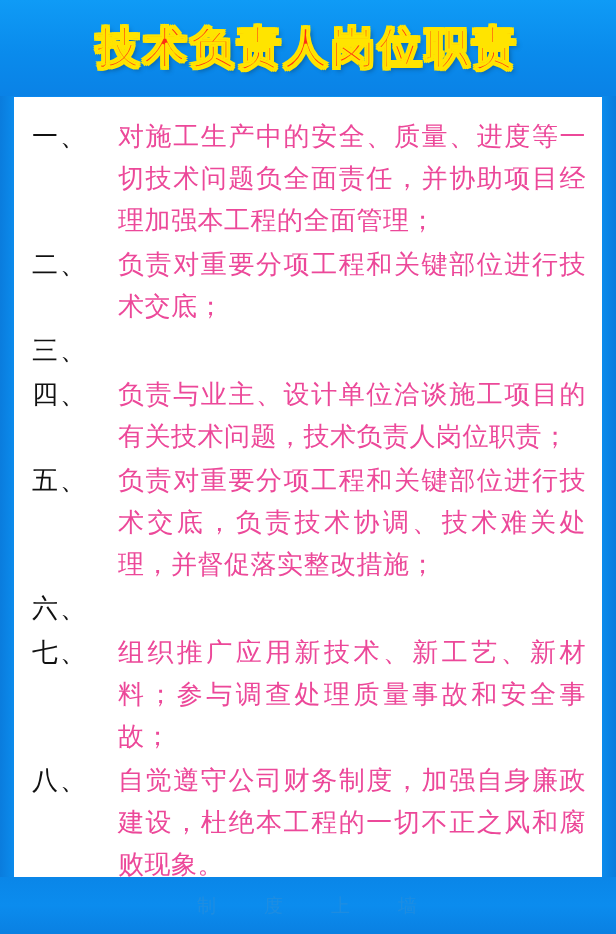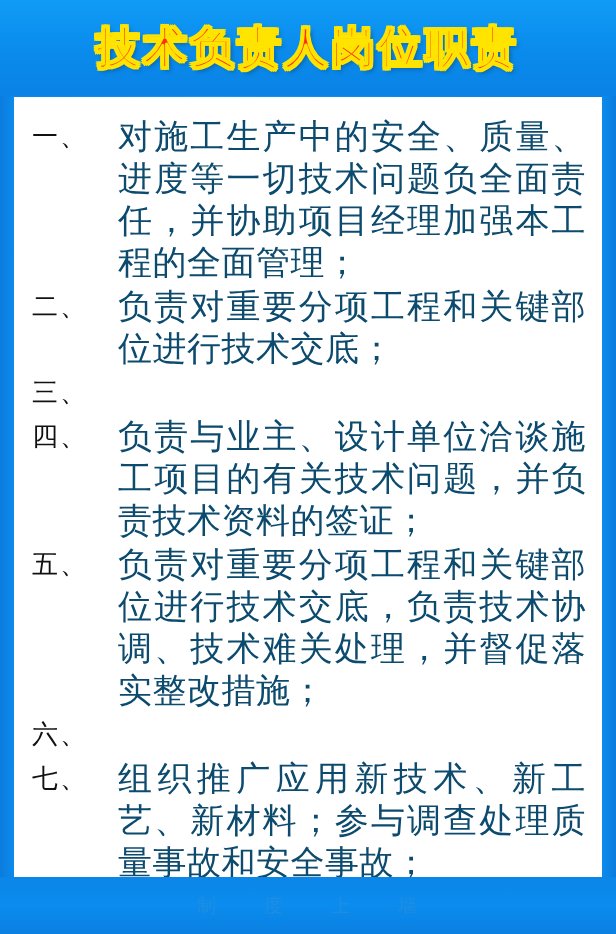--- a/index.html
+++ b/index.html
@@ -68,23 +68,23 @@
     font-family: "DejaVu Sans", "Liberation Sans", sans-serif;
     font-size: 26px;
     line-height: 42px;
     color: #111111;
     letter-spacing: 2px;
     white-space: nowrap;
   }
   .clause-text {
     flex: 1 1 auto;
     font-family: "DejaVu Sans", "Liberation Sans", sans-serif;
-    font-size: 34px;
+    font-size: 26px;
     line-height: 42px;
-    color: #0c4a6e;
+    color: #ec4899;
     letter-spacing: 0.5px;
     text-align: justify;
     text-justify: inter-ideograph;
   }
   
   .footer {
     position: absolute;
     left: 0;
     bottom: 0;
     width: 616px;
@@ -138,21 +138,21 @@
       <div class="clause-num">二、</div>
       <div class="clause-text">负责对重要分项工程和关键部位进行技术交底；</div>
     </div>
 
     <div class="clause">
       <div class="clause-num">三、</div>
     </div>
 
     <div class="clause">
       <div class="clause-num">四、</div>
-      <div class="clause-text">负责与业主、设计单位洽谈施工项目的有关技术问题，并负责技术资料的签证；</div>
+      <div class="clause-text">负责与业主、设计单位洽谈施工项目的有关技术问题，技术负责人岗位职责；</div>
     </div>
 
     <div class="clause">
       <div class="clause-num">五、</div>
       <div class="clause-text">负责对重要分项工程和关键部位进行技术交底，负责技术协调、技术难关处理，并督促落实整改措施；</div>
     </div>
 
     <div class="clause">
       <div class="clause-num">六、</div>
     </div>

